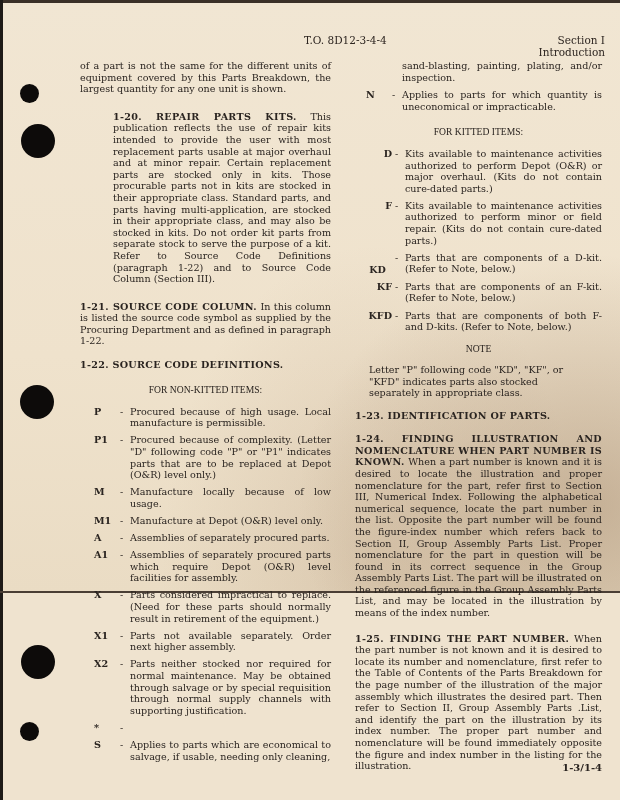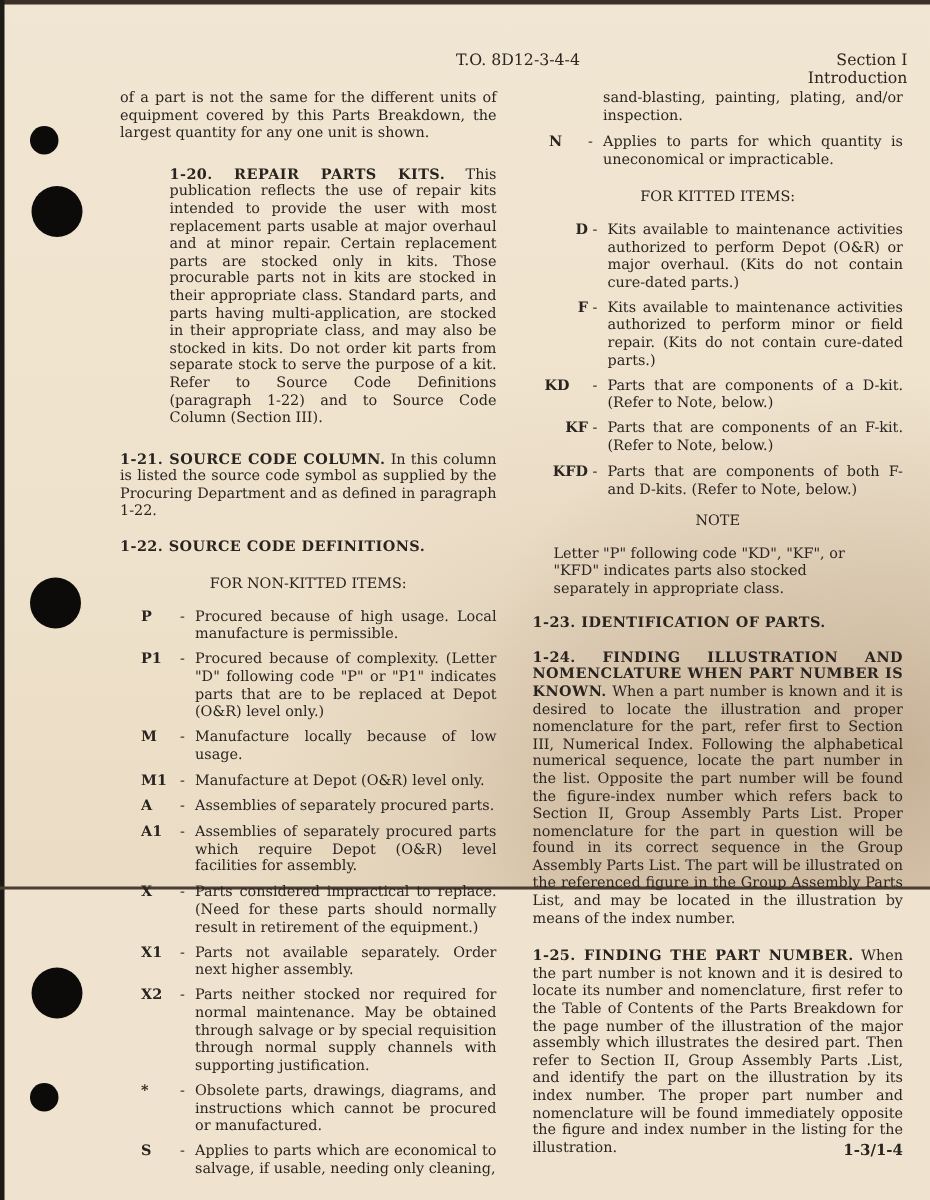--- a/index.html
+++ b/index.html
@@ -18,21 +18,21 @@
     }
     .edge-top { position: absolute; left: 0; top: 0; width: 620px; height: 3px; background: #3a3028; }
     .edge-left { position: absolute; left: 0; top: 0; width: 3px; height: 800px; background: #1e1a17; }
     .edge-bottom { position: absolute; left: 0; bottom: 0; width: 620px; height: 2px; background: #4a3e34; }
     .hole { position: absolute; background: #0d0b0a; border-radius: 50%; }
 
     .hdr { position: absolute; font-size: 10.5px; line-height: 12px; color: #2d2520; }
     .col { position: absolute; font-size: 9.6px; line-height: 11.6px; color: #2a2420; }
     .para { margin: 0 0 11.5px 0; text-align: justify; }
     .heading { font-weight: bold; letter-spacing: 0.3px; }
-    .center { text-align: center; margin: 0 0 10px 0; }
+    .center { text-align: center; margin: 0 0 10px 0; font-family: Liberation Serif, serif; }
     .def { display: flex; margin: 0 0 5.5px 0; }
     .def .code { width: 26px; text-align: left; flex: none; font-weight: bold; }
     .def .dash { width: 10px; flex: none; }
     .def .txt { flex: 1; text-align: justify; }
     .note-body { margin: 0 14px 11px 14px; }
     .pagenum { position: absolute; font-size: 10px; font-weight: bold; color: #2a2420; }
   </style>
 </head>
 <body>
 
@@ -110,21 +110,20 @@
           <span class="txt">Parts not available separately. Order next higher assembly.</span>
         </div>
       <div class="def">
           <span class="code">X2</span>
           <span class="dash">-</span>
           <span class="txt">Parts neither stocked nor required for normal maintenance. May be obtained through salvage or by special requisition through normal supply channels with supporting justification.</span>
         </div>
       <div class="def">
           <span class="code">*</span>
           <span class="dash">-</span>
-          <span class="txt">Obsolete parts, drawings, diagrams, and instructions which cannot be procured or manufactured.</span>
         </div>
       <div class="def">
           <span class="code">S</span>
           <span class="dash">-</span>
           <span class="txt">Applies to parts which are economical to salvage, if usable, needing only cleaning,</span>
         </div>
     </div>
   </div>
 
   <div class="col" style="left:355px;top:60px;width:247px;">
@@ -143,21 +142,21 @@
           <span class="code" style="width:29px;text-align:right;padding-right:3px;">D</span>
           <span class="dash">-</span>
           <span class="txt">Kits available to maintenance activities authorized to perform Depot (O&amp;R) or major overhaul. (Kits do not contain cure-dated parts.)</span>
         </div>
       <div class="def">
           <span class="code" style="width:29px;text-align:right;padding-right:3px;">F</span>
           <span class="dash">-</span>
           <span class="txt">Kits available to maintenance activities authorized to perform minor or field repair. (Kits do not contain cure-dated parts.)</span>
         </div>
       <div class="def">
-          <span class="code" style="width:29px;text-align:left;padding-right:3px;">KD</span>
+          <span class="code" style="width:29px;text-align:center;padding-right:3px;margin-top:12px;">KD</span>
           <span class="dash">-</span>
           <span class="txt">Parts that are components of a D-kit. (Refer to Note, below.)</span>
         </div>
       <div class="def">
           <span class="code" style="width:29px;text-align:right;padding-right:3px;">KF</span>
           <span class="dash">-</span>
           <span class="txt">Parts that are components of an F-kit. (Refer to Note, below.)</span>
         </div>
       <div class="def">
           <span class="code" style="width:29px;text-align:right;padding-right:3px;">KFD</span>

